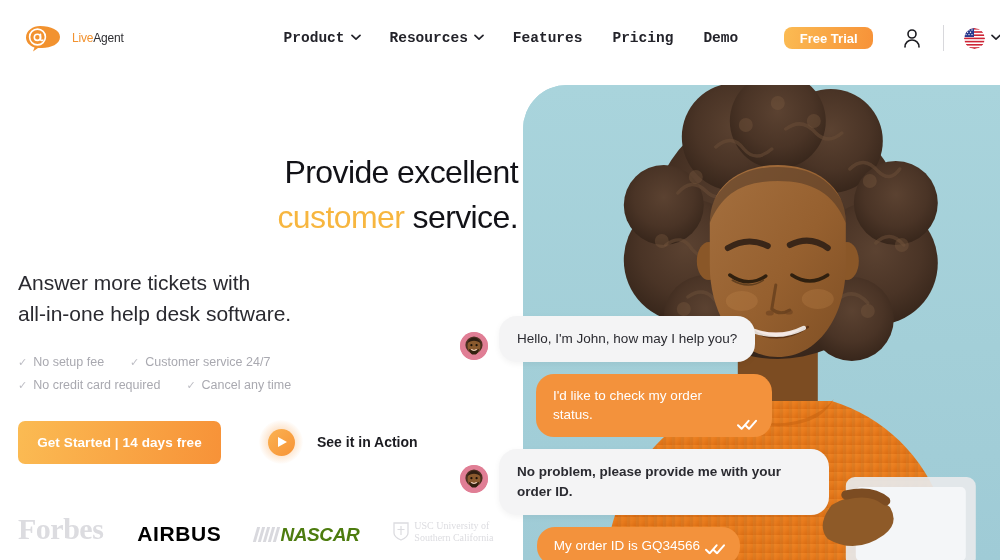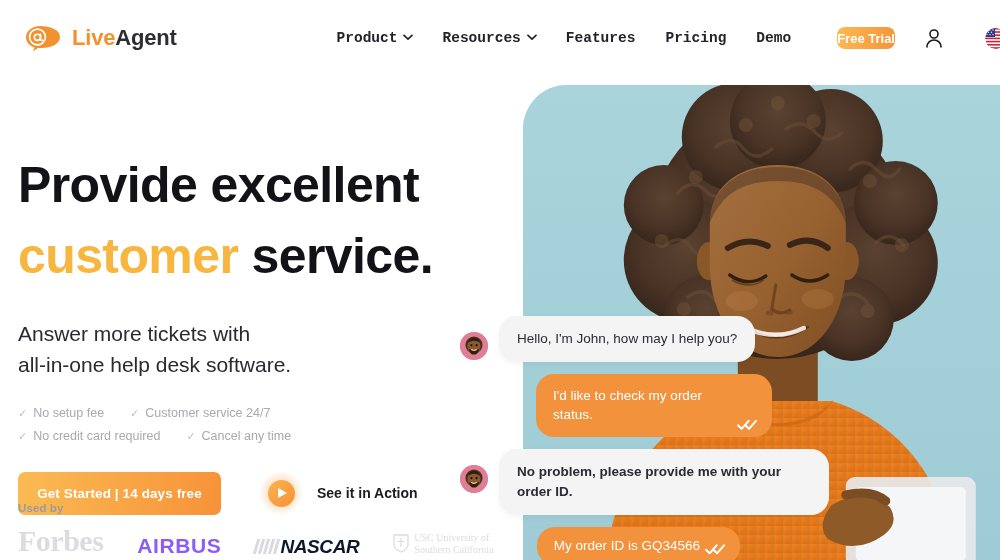--- a/index.html
+++ b/index.html
@@ -11,21 +11,21 @@
   }
   .page { position: relative; width: 1000px; height: 560px; background: #fff; overflow: hidden; }
 
   
   .header {
     position: absolute; top: 0; left: 0; width: 1000px; height: 76px;
     background: #fff; display: flex; align-items: center; z-index: 40;
   }
   .logo { display: flex; align-items: center; margin-left: 24px; gap: 8px; }
   .logo-mark { position: relative; width: 40px; height: 28px; flex: none; }
-  .logo-text { font-size: 22px; font-weight: 700; letter-spacing: -0.2px; white-space: nowrap; text-align: center; }
+  .logo-text { font-size: 12px; font-weight: 400; letter-spacing: -0.2px; white-space: nowrap; text-align: center; }
   .logo-live { color: #F2922F; }
   .logo-agent { color: #2E2E32; }
 
   .nav { display: flex; align-items: center; gap: 30px; margin-left: 160px; font-family: Liberation Mono, monospace; }
   .nav-item {
     display: flex; align-items: center; gap: 6px;
     font-size: 14.5px; font-weight: 700; color: #23232A; white-space: nowrap; cursor: pointer;
   }
   .chev { width: 9px; height: 9px; flex: none; }
   .chev svg { display: block; }
@@ -51,22 +51,23 @@
     overflow: hidden;
     background: #A6D2DB;
   }
   .photo-bg { position: absolute; inset: 0; background: linear-gradient(180deg,#A9D4DC 0%, #A3CFD8 55%, #9FCBD6 100%); }
   
   .person { position: absolute; left: 50%; top: 0; transform: translateX(-47%); width: 460px; height: 475px; }
 
   
   .content { position: absolute; left: 18px; top: 150px; width: 500px; }
   h1.headline {
-    font-size: 50px; line-height: 1.42; font-weight: 700; color: #121217;
+    font-size: 32px; line-height: 1.42; font-weight: 400; color: #121217;
     letter-spacing: -0.6px;
+    text-align: right;
   }
   h1.headline .hl-accent { color: #F7B63F; }
   .subhead {
     margin-top: 26px;
     font-size: 21px; line-height: 1.48; color: #2A2A30; font-weight: 400;
   }
   .feat-list { margin-top: 26px; }
   .feat-row { display: flex; gap: 26px; margin-bottom: 9px; }
   .feat {
     display: flex; align-items: center; gap: 6px;
@@ -98,25 +99,25 @@
   .play-tri {
     width: 0; height: 0; margin-left: 2px;
     border-left: 9px solid #fff; border-top: 5.5px solid transparent; border-bottom: 5.5px solid transparent;
   }
   .see-action { margin-left: 14px; font-size: 14px; font-weight: 700; color: #1B1B20; white-space: nowrap; cursor: pointer; }
 
   .usedby { position: absolute; left: 18px; top: 502px; width: 500px; }
   .usedby-label { font-size: 11.5px; font-weight: 700; color: #9A9AA2; letter-spacing: .1px; }
   .logos { display: flex; align-items: flex-end; gap: 34px; margin-top: 12px; }
   .brand-forbes { font-family: "Liberation Serif", serif; font-size: 30px; font-weight: 700; color: #DCDCE0; line-height: 1; letter-spacing: -0.5px;}
-  .brand-airbus { font-size: 21px; font-weight: 800; color: #8b5cf6; letter-spacing: .6px; line-height: 1; }
+  .brand-airbus { font-size: 21px; font-weight: 800; color: #000000; letter-spacing: .6px; line-height: 1; }
   .brand-nascar { display: flex; align-items: center; gap: 2px; }
   .nascar-bars { display: flex; gap: 2px; align-items: center; }
   .nascar-bars i { display: block; width: 3px; height: 15px; background: #D9D9DE; transform: skewX(-16deg); }
-  .brand-nascar-text { font-size: 19px; font-weight: 800; font-style: italic; color: #0f172a; letter-spacing: -0.4px; line-height: 1; }
+  .brand-nascar-text { font-size: 19px; font-weight: 800; font-style: italic; color: #4d7c0f; letter-spacing: -0.4px; line-height: 1; }
   .brand-usc { display: flex; align-items: center; gap: 5px; }
   .usc-shield { width: 16px; height: 19px; flex: none; }
   .usc-text { font-family: "Liberation Serif", serif; font-size: 10px; color: #DCDCE0; line-height: 1.22; }
 
   
   .chat { position: absolute; left: 460px; top: 316px; width: 540px; z-index: 30; }
   .chat-row { display: flex; align-items: flex-start; margin-bottom: 12px; }
   .chat-row.out { justify-content: flex-end; }
   .avatar {
     width: 28px; height: 28px; border-radius: 50%; flex: none;
@@ -377,21 +378,20 @@
         <span class="play-glow"></span>
         <span class="play-btn">
             <span class="play-tri"></span>
           </span>
       </span>
       <span class="see-action">See it in Action</span>
     </div>
   </div>
 
   <div class="usedby">
-    <div class="usedby-label">Used by</div>
     <div class="logos">
       <span class="brand-forbes">Forbes</span>
       <span class="brand-airbus">AIRBUS</span>
       <span class="brand-nascar">
         <span class="nascar-bars">
             <i></i>
             <i></i>
             <i></i>
             <i></i>
             <i></i>

